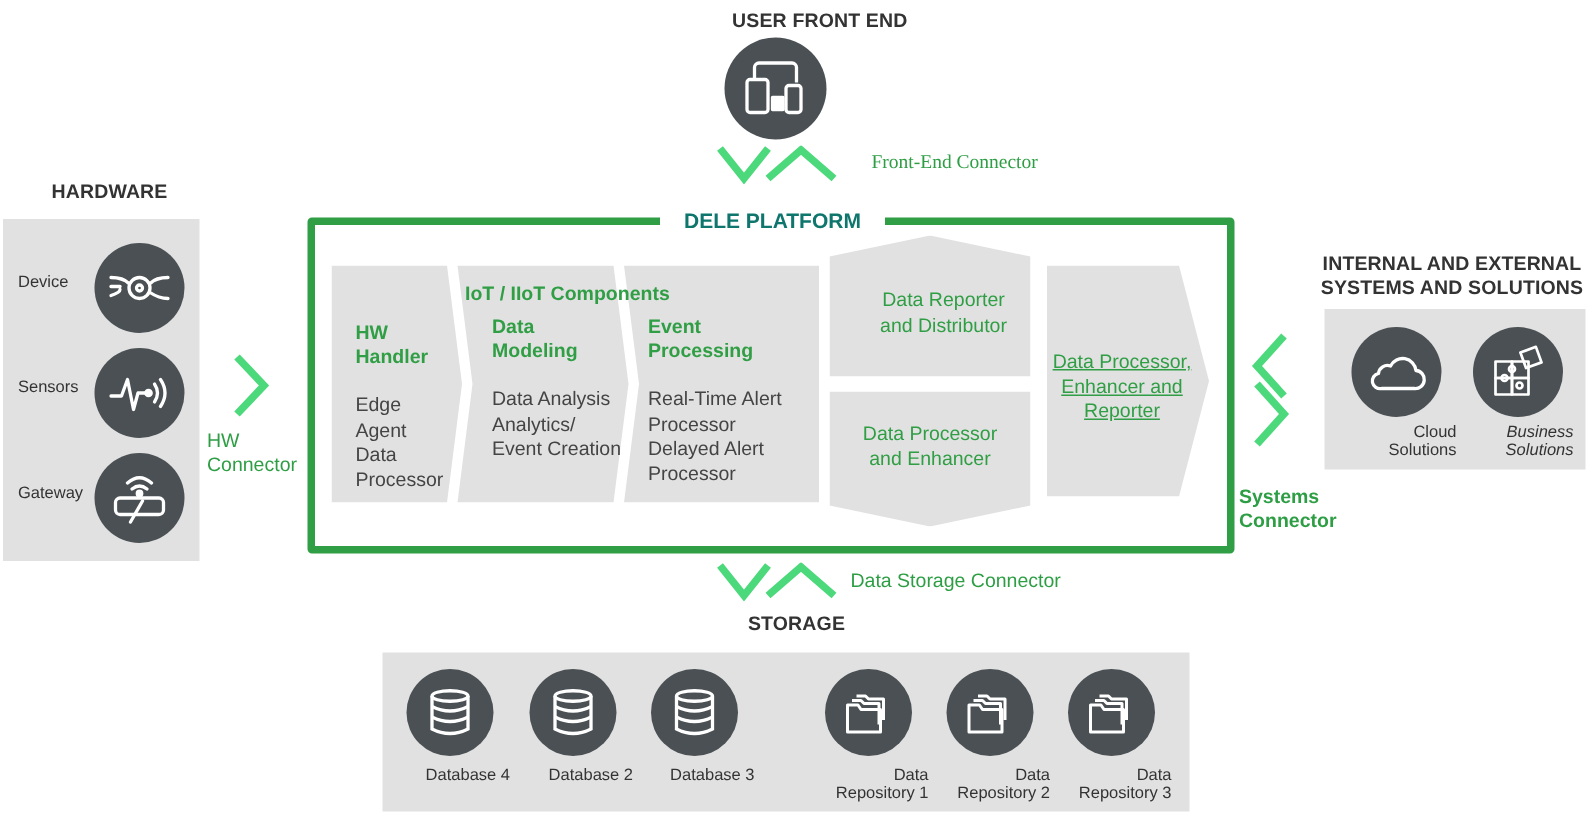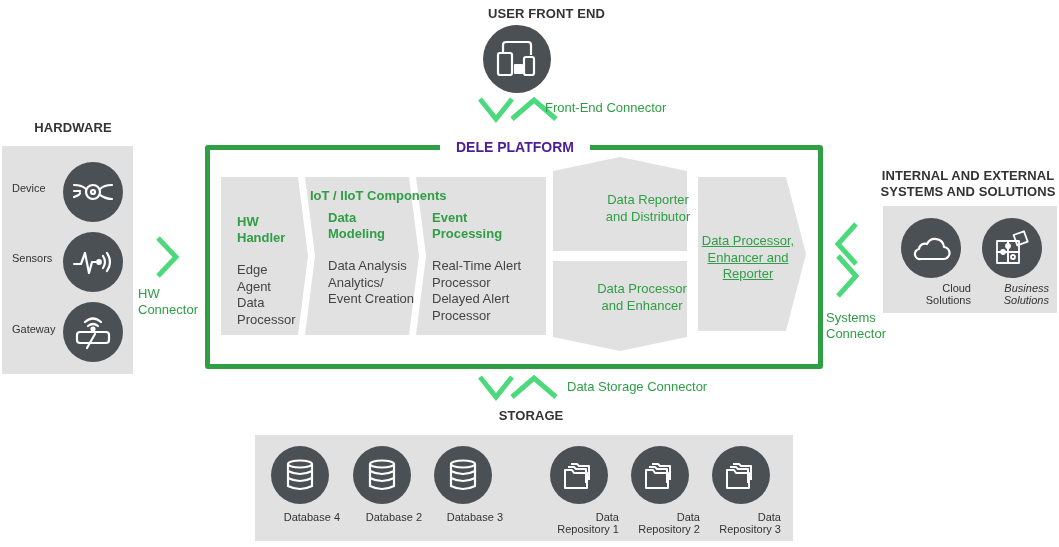--- a/index.html
+++ b/index.html
@@ -6,42 +6,42 @@
   body{width:1059px;height:547px;position:relative;overflow:hidden;font-family:"Liberation Sans",sans-serif;color:#333;}
   .abs{position:absolute;}
   .section-title{font-weight:bold;font-size:13px;color:#333;text-align:center;letter-spacing:0.1px;}
   .gray{background:#e1e1e1;}
   .circle{position:absolute;border-radius:50%;background:#4a5053;display:flex;align-items:center;justify-content:center;}
   .circle svg{display:block;}
   .small-label{font-size:11px;color:#333;text-align:right;line-height:12px;}
   .conn-label{font-size:13px;color:#2e9e45;}
   .hw-label{font-size:11px;color:#333;}
   .platform-box{position:absolute;left:205px;top:145px;width:608px;height:214px;border:5px solid #2f9e44;border-radius:3px;}
-  .platform-title{position:absolute;left:440px;top:139px;padding:0 16px;background:#fff;font-weight:bold;font-size:14px;color:#4c1d95;}
+  .platform-title{position:absolute;left:440px;top:139px;padding:0 16px;background:#fff;font-weight:bold;font-size:14px;color:#0f766e;}
   .comp-head{font-weight:bold;font-size:13px;color:#2f9e44;line-height:16px;}
   .comp-body{font-size:13px;color:#444;line-height:16.5px;}
   .mod-text{font-size:13px;color:#2f9e44;text-align:center;line-height:16.5px;}
 </style>
 </head>
 <body>
 
 <div class="abs section-title" style="left:430px;top:6px;width:175px;text-align:right;">USER FRONT END</div>
 <div class="circle" style="left:483px;top:25px;width:68px;height:68px;">
   <svg width="44" height="40" viewBox="0 0 44 40" fill="none" stroke="#fff" stroke-width="2.2" stroke-linejoin="round">
     <path d="M8 14 V6 a3 3 0 0 1 3-3 h22 a3 3 0 0 1 3 3 v10"></path>
     <rect x="3" y="14" width="14" height="22" rx="2"></rect>
     <rect x="29" y="18" width="10" height="18" rx="2"></rect>
     <rect x="20" y="26" width="7" height="8" fill="#fff"></rect>
   </svg>
 </div>
 <svg class="abs" style="left:478px;top:97px;" width="80" height="26" viewBox="0 0 80 26">
   <polyline points="2,2 18,22 34,2" fill="none" stroke="#4cd97b" stroke-width="5"></polyline>
   <polyline points="34,22 56,3 78,22" fill="none" stroke="#4cd97b" stroke-width="5"></polyline>
 </svg>
-<div class="abs conn-label" style="left:545px;top:100px;">Front-End Connector</div>
+<div class="abs conn-label" style="left:581px;top:100px;font-family:Liberation Serif, serif;">Front-End Connector</div>
 
 <div class="abs section-title" style="left:0px;top:120px;width:146px;">HARDWARE</div>
 <div class="abs gray" style="left:2px;top:146px;width:131px;height:228px;"></div>
 <div class="abs hw-label" style="left:12px;top:182px;">Device</div>
 <div class="circle" style="left:63px;top:162px;width:60px;height:60px;">
   <svg width="42" height="30" viewBox="0 0 42 30" fill="none" stroke="#fff" stroke-width="2.2" stroke-linecap="round">
     <circle cx="21" cy="15" r="7"></circle>
       <circle cx="21" cy="15" r="2"></circle>
     <path d="M2 8 q8 0 12 4"></path>
       <path d="M2 14 h6"></path>
@@ -110,46 +110,46 @@
   <div style="height:16px"></div>
   <div class="comp-body">Real-Time Alert</div>
   <div class="comp-body">Processor</div>
   <div class="comp-body">Delayed Alert</div>
   <div class="comp-body">Processor</div>
 </div>
 
 <svg class="abs" style="left:553px;top:157px;" width="134" height="94" viewBox="0 0 134 94">
   <polygon points="0,14 67,0 134,14 134,94 0,94" fill="#e1e1e1"></polygon>
 </svg>
-<div class="abs mod-text" style="left:562px;top:192px;width:148px;padding-left:12px;">
+<div class="abs mod-text" style="left:543px;top:192px;width:148px;padding-left:12px;">
   <div>Data Reporter</div>
   <div>and Distributor</div>
 </div>
 <svg class="abs" style="left:553px;top:261px;" width="134" height="90" viewBox="0 0 134 90">
   <polygon points="0,0 134,0 134,76 67,90 0,76" fill="#e1e1e1"></polygon>
 </svg>
-<div class="abs mod-text" style="left:575px;top:281px;width:134px;">
+<div class="abs mod-text" style="left:553px;top:281px;width:134px;">
   <div>Data Processor</div>
   <div>and Enhancer</div>
 </div>
 
 <svg class="abs" style="left:698px;top:177px;" width="108" height="154" viewBox="0 0 108 154">
   <polygon points="0,0 88,0 108,77 88,154 0,154" fill="#e1e1e1"></polygon>
 </svg>
 <div class="abs mod-text" style="left:698px;top:233px;width:100px;text-decoration:underline;">
   <div>Data Processor,</div>
   <div>Enhancer and</div>
   <div>Reporter</div>
 </div>
 
 <svg class="abs" style="left:834px;top:222px;" width="26" height="76" viewBox="0 0 26 76">
   <polyline points="22,2 4,22 22,42" fill="none" stroke="#4cd97b" stroke-width="5"></polyline>
   <polyline points="4,34 22,54 4,74" fill="none" stroke="#4cd97b" stroke-width="5"></polyline>
 </svg>
-<div class="abs conn-label" style="left:826px;top:310px;line-height:16px;">
+<div class="abs conn-label" style="left:826px;top:323px;line-height:16px;font-weight:bold;">
   <div>Systems</div>
   <div>Connector</div>
 </div>
 
 <div class="abs section-title" style="left:880px;top:168px;width:176px;line-height:16px;">
   <div>INTERNAL AND EXTERNAL</div>
   <div>SYSTEMS AND SOLUTIONS</div>
 </div>
 <div class="abs gray" style="left:883px;top:206px;width:174px;height:107px;"></div>
 <div class="circle" style="left:901px;top:218px;width:60px;height:60px;">

